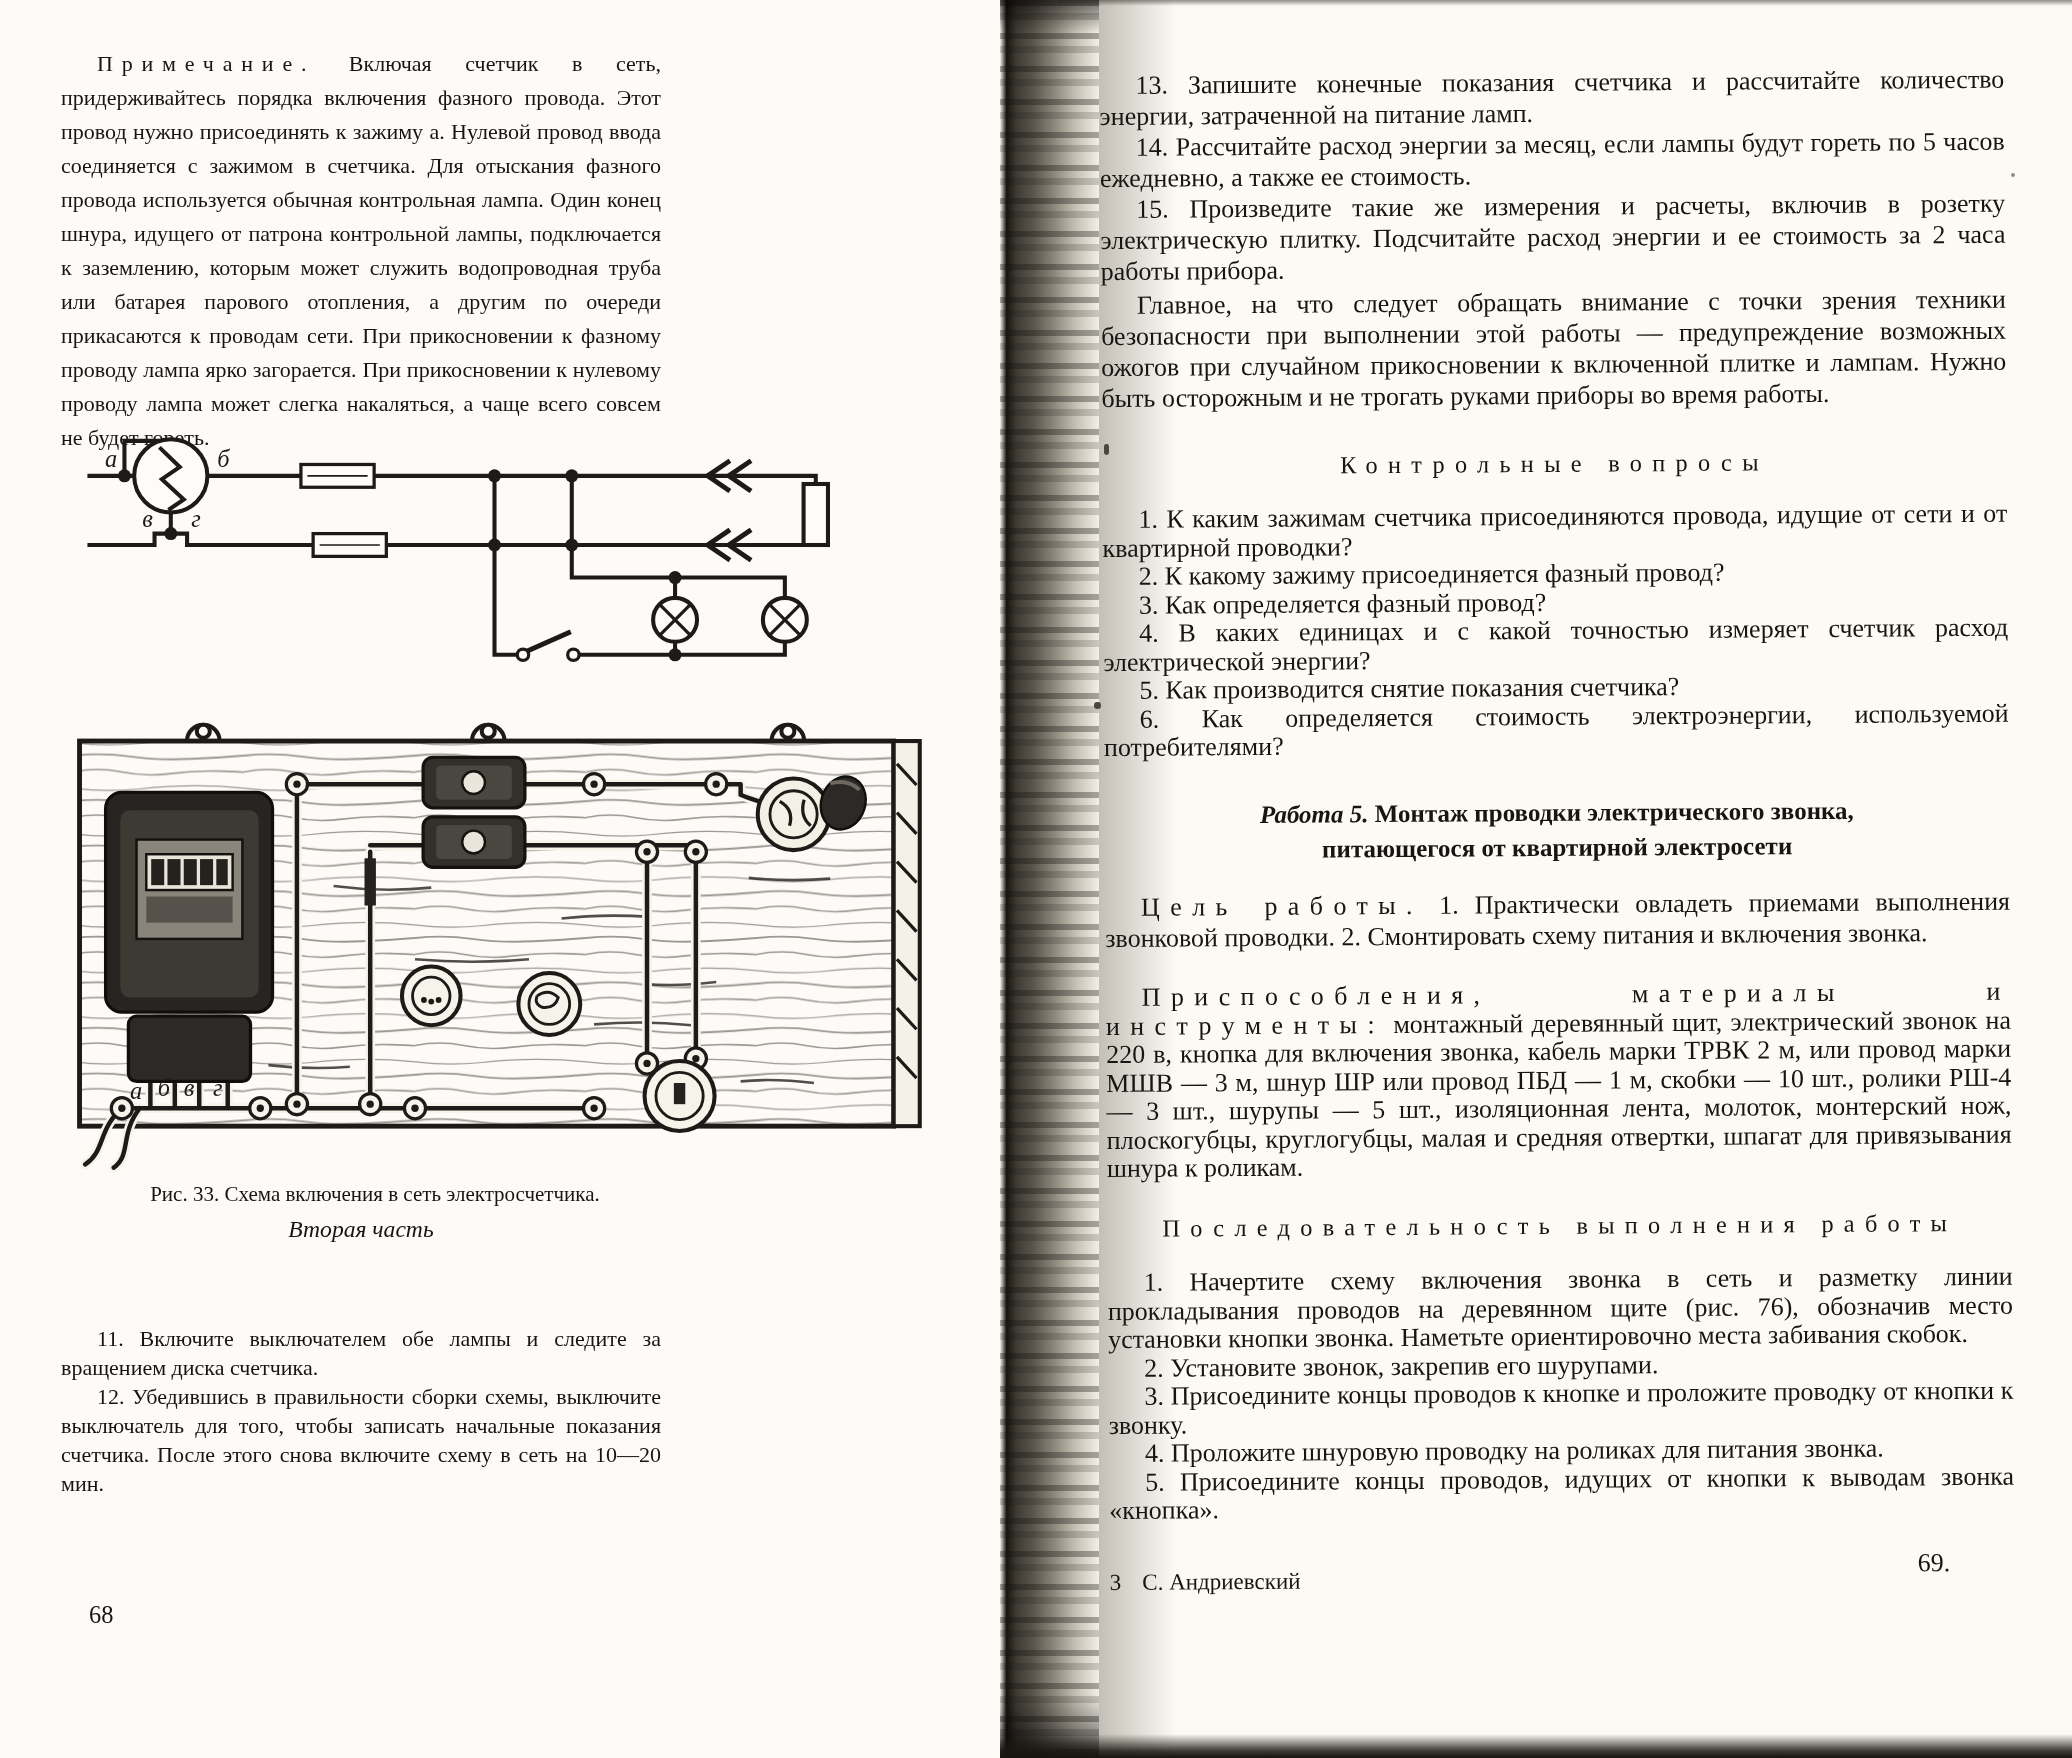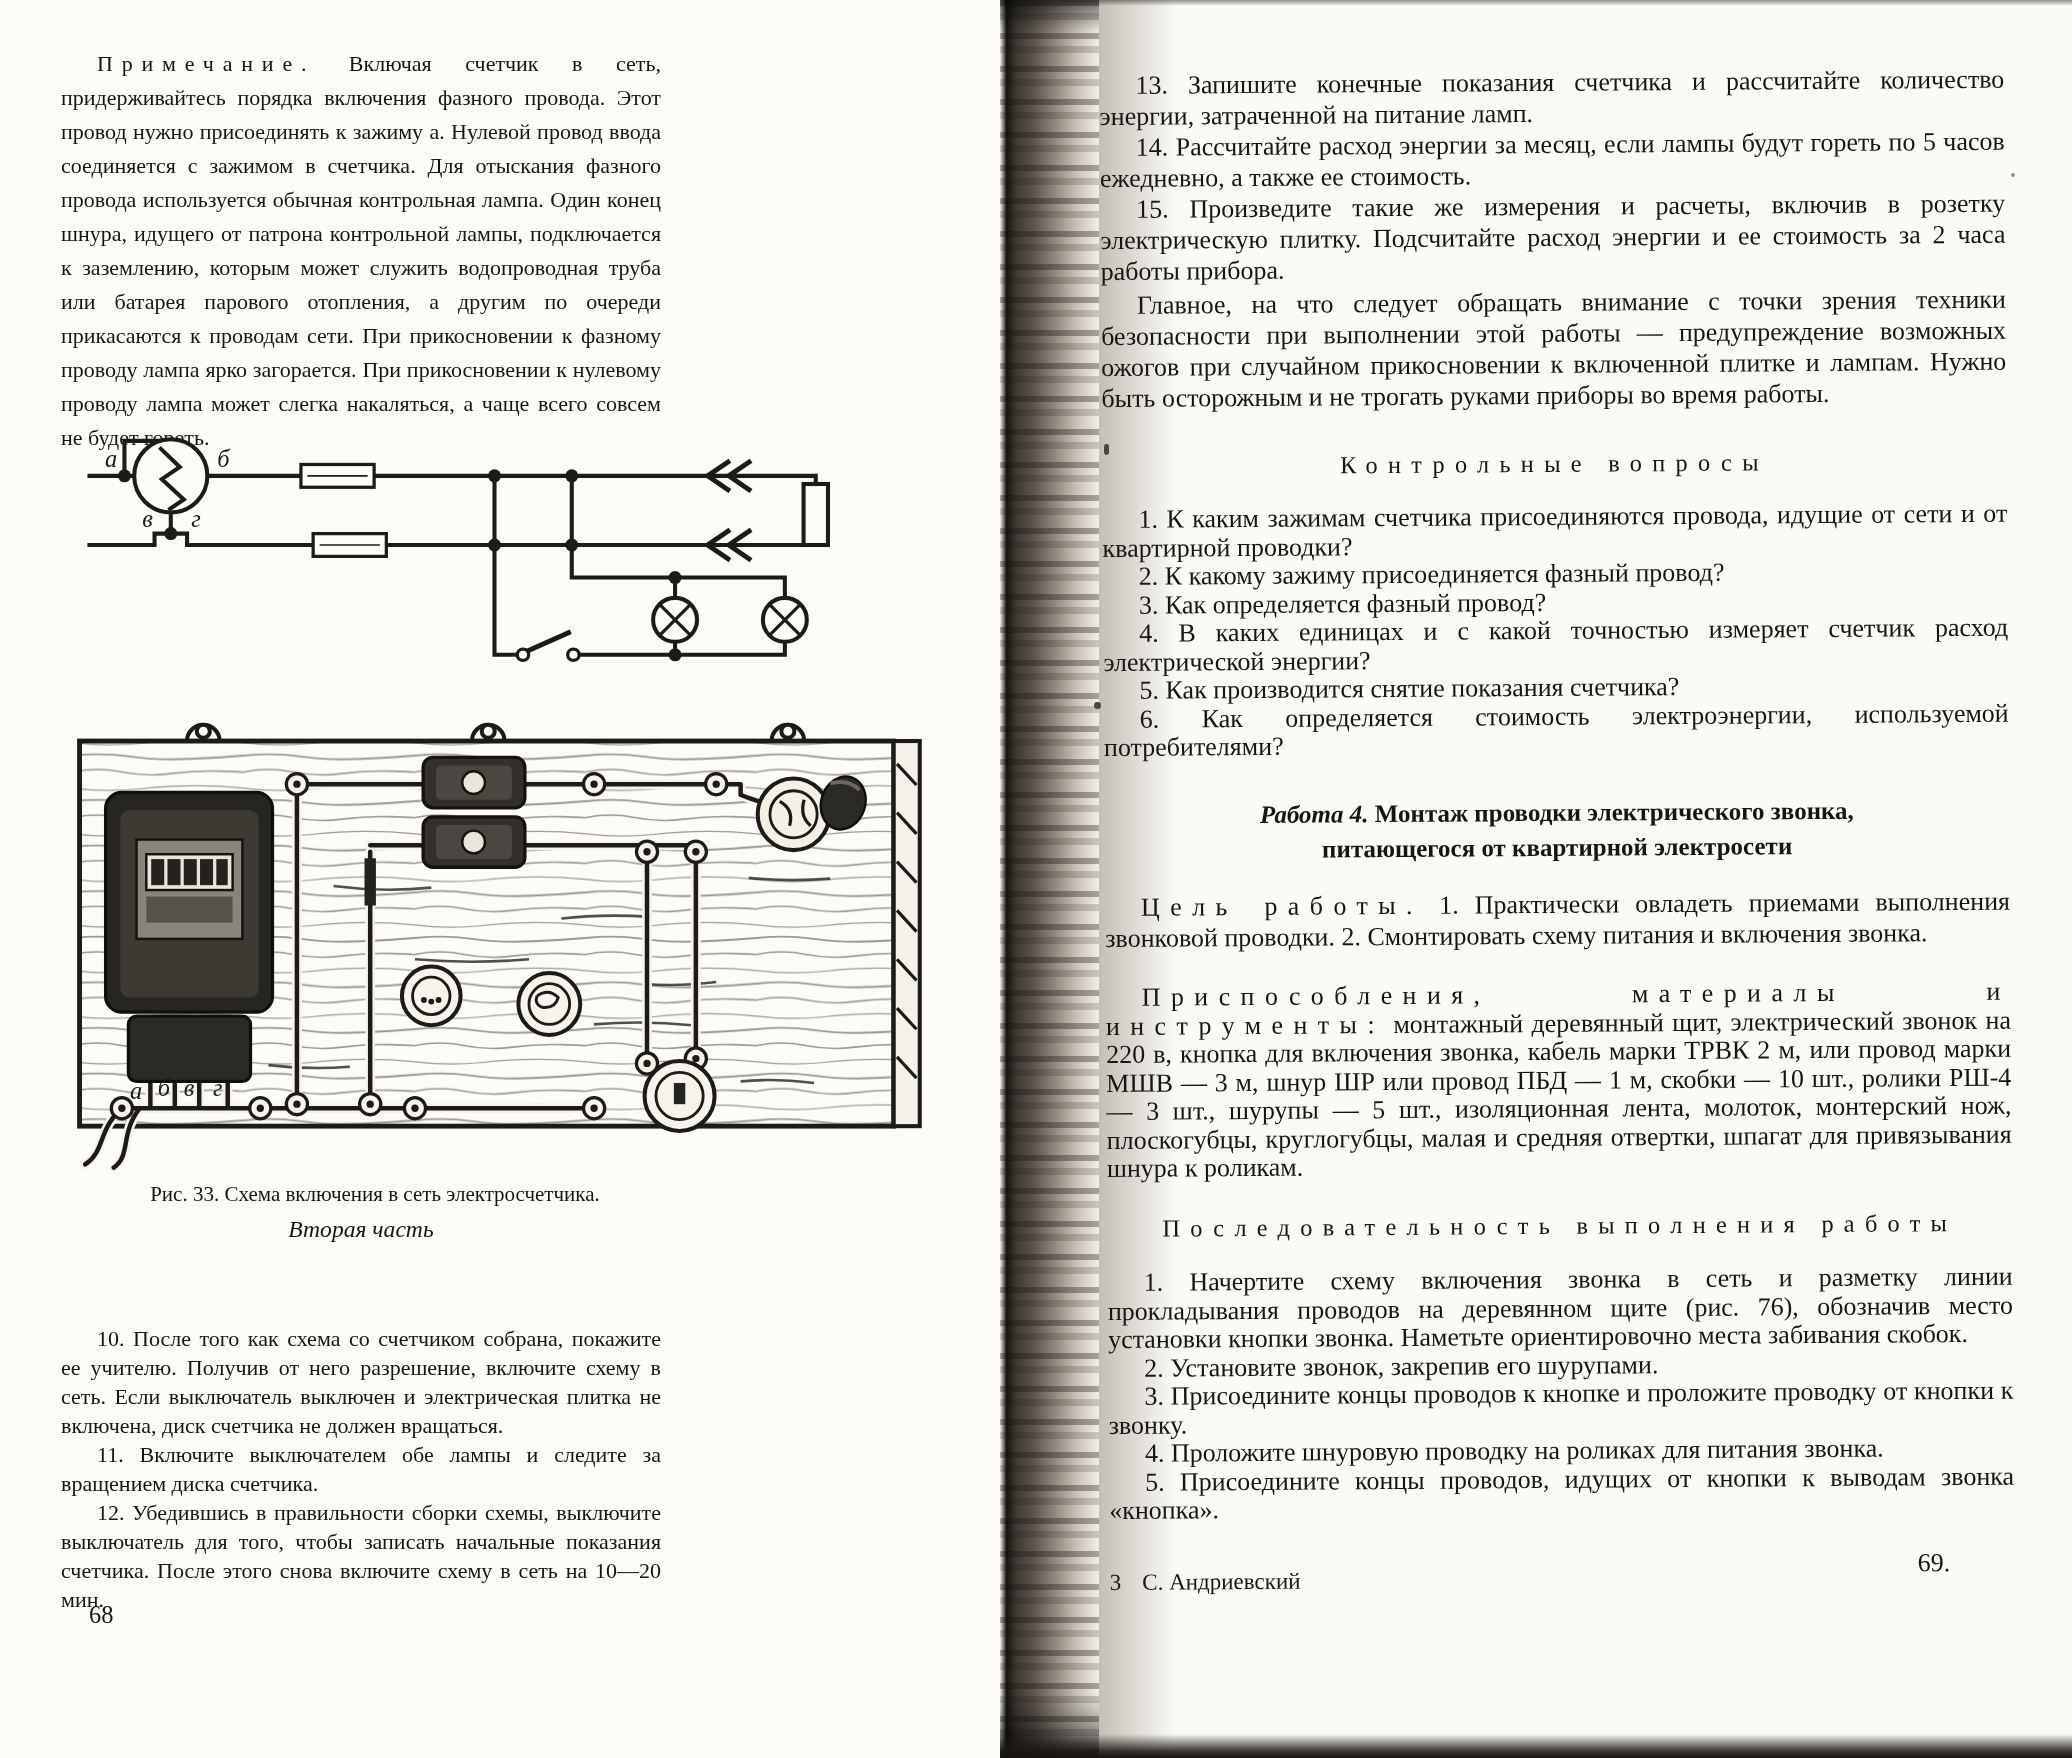--- a/index.html
+++ b/index.html
@@ -269,21 +269,20 @@
         <circle cx="745" cy="468" r="43" stroke-width="5"></circle>
         <circle cx="745" cy="468" r="29" stroke-width="3.5" fill="none"></circle>
         <rect x="738" y="452" width="14" height="26" fill="#24221e" stroke="none"></rect>
       </g>
     </svg>
 
     <div class="caption">Рис. 33. Схема включения в сеть электросчетчика.</div>
     <div class="part-heading">Вторая часть</div>
 
     <div class="left-items">
-      <p class="body litem">10. После того как схема со счетчиком собрана, покажите ее учителю. Получив от него разрешение, включите схему в сеть. Если выключатель выключен и электрическая плитка не включена, диск счетчика не должен вращаться.</p>
       <p class="body litem">11. Включите выключателем обе лампы и следите за вращением диска счетчика.</p>
       <p class="body litem">12. Убедившись в правильности сборки схемы, выключите выключатель для того, чтобы записать начальные показания счетчика. После этого снова включите схему в сеть на 10—20 мин.</p>
     </div>
 
     <div class="pagenum-left">68</div>
   </section>
 
   <div class="binding"></div>
   <div class="gutter-shade"></div>
   <div class="edge-top"></div>
@@ -306,21 +305,21 @@
 
     <div class="rblock" style="top:506px;">
       <p class="body rtight">1. К каким зажимам счетчика присоединяются провода, идущие от сети и от квартирной проводки?</p>
       <p class="body rtight">2. К какому зажиму присоединяется фазный провод?</p>
       <p class="body rtight">3. Как определяется фазный провод?</p>
       <p class="body rtight">4. В каких единицах и с какой точностью измеряет счетчик расход электрической энергии?</p>
       <p class="body rtight">5. Как производится снятие показания счетчика?</p>
       <p class="body rtight">6. Как определяется стоимость электроэнергии, используемой потребителями?</p>
     </div>
 
-    <div class="rblock whead" style="top:802px;"><span class="lead">Работа 4.</span><span> Монтаж проводки электрического звонка,</span></div>
+    <div class="rblock whead" style="top:802px;"><span class="lead">Работа 5.</span><span> Монтаж проводки электрического звонка,</span></div>
     <div class="rblock whead" style="top:837px;">питающегося от квартирной электросети</div>
 
     <p class="rblock body rbody" style="top:892px;"><span class="sp">Цель работы.</span>
       <span>1. Практически овладеть приемами выполнения звонковой проводки. 2. Смонтировать схему питания и включения звонка.</span></p>
 
     <p class="rblock body rtight" style="top:984px;"><span class="sp">Приспособления, материалы и инструменты:</span>
       <span>монтажный деревянный щит, электрический звонок на 220 в, кнопка для включения звонка, кабель марки ТРВК 2 м, или провод марки МШВ — 3 м, шнур ШР или провод ПБД — 1 м, скобки — 10 шт., ролики РШ-4 — 3 шт., шурупы — 5 шт., изоляционная лента, молоток, монтерский нож, плоскогубцы, круглогубцы, малая и средняя отвертки, шпагат для привязывания шнура к роликам.</span></p>
 
     <div class="rblock rhead" style="top:1215px;">Последовательность выполнения работы</div>
 

